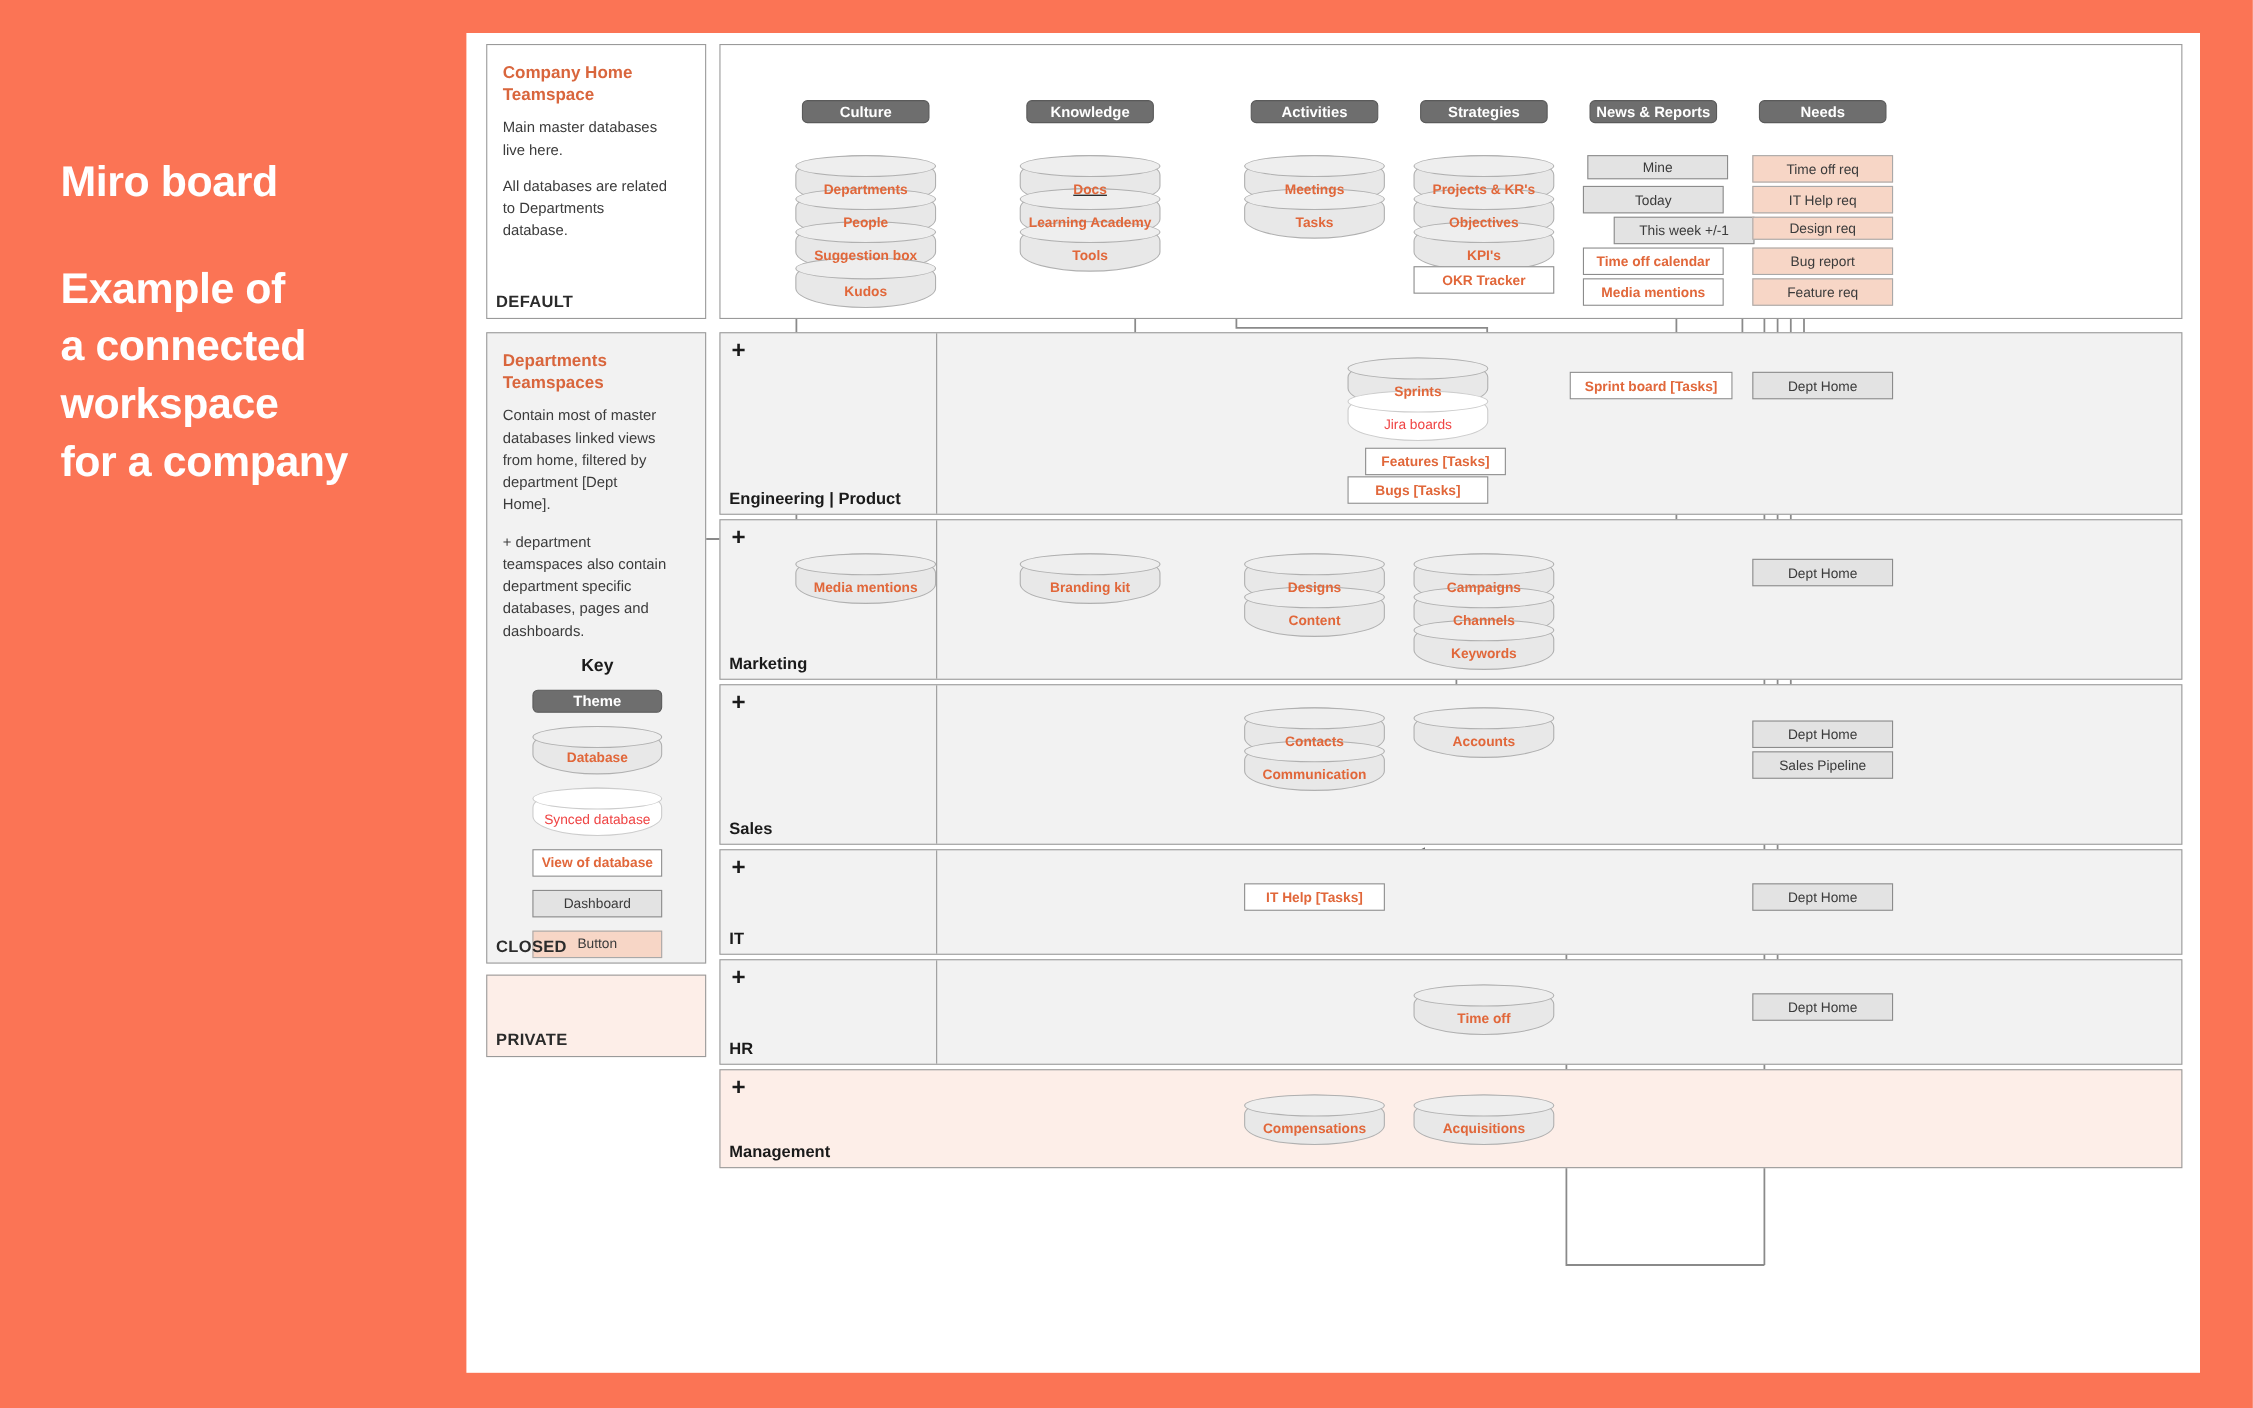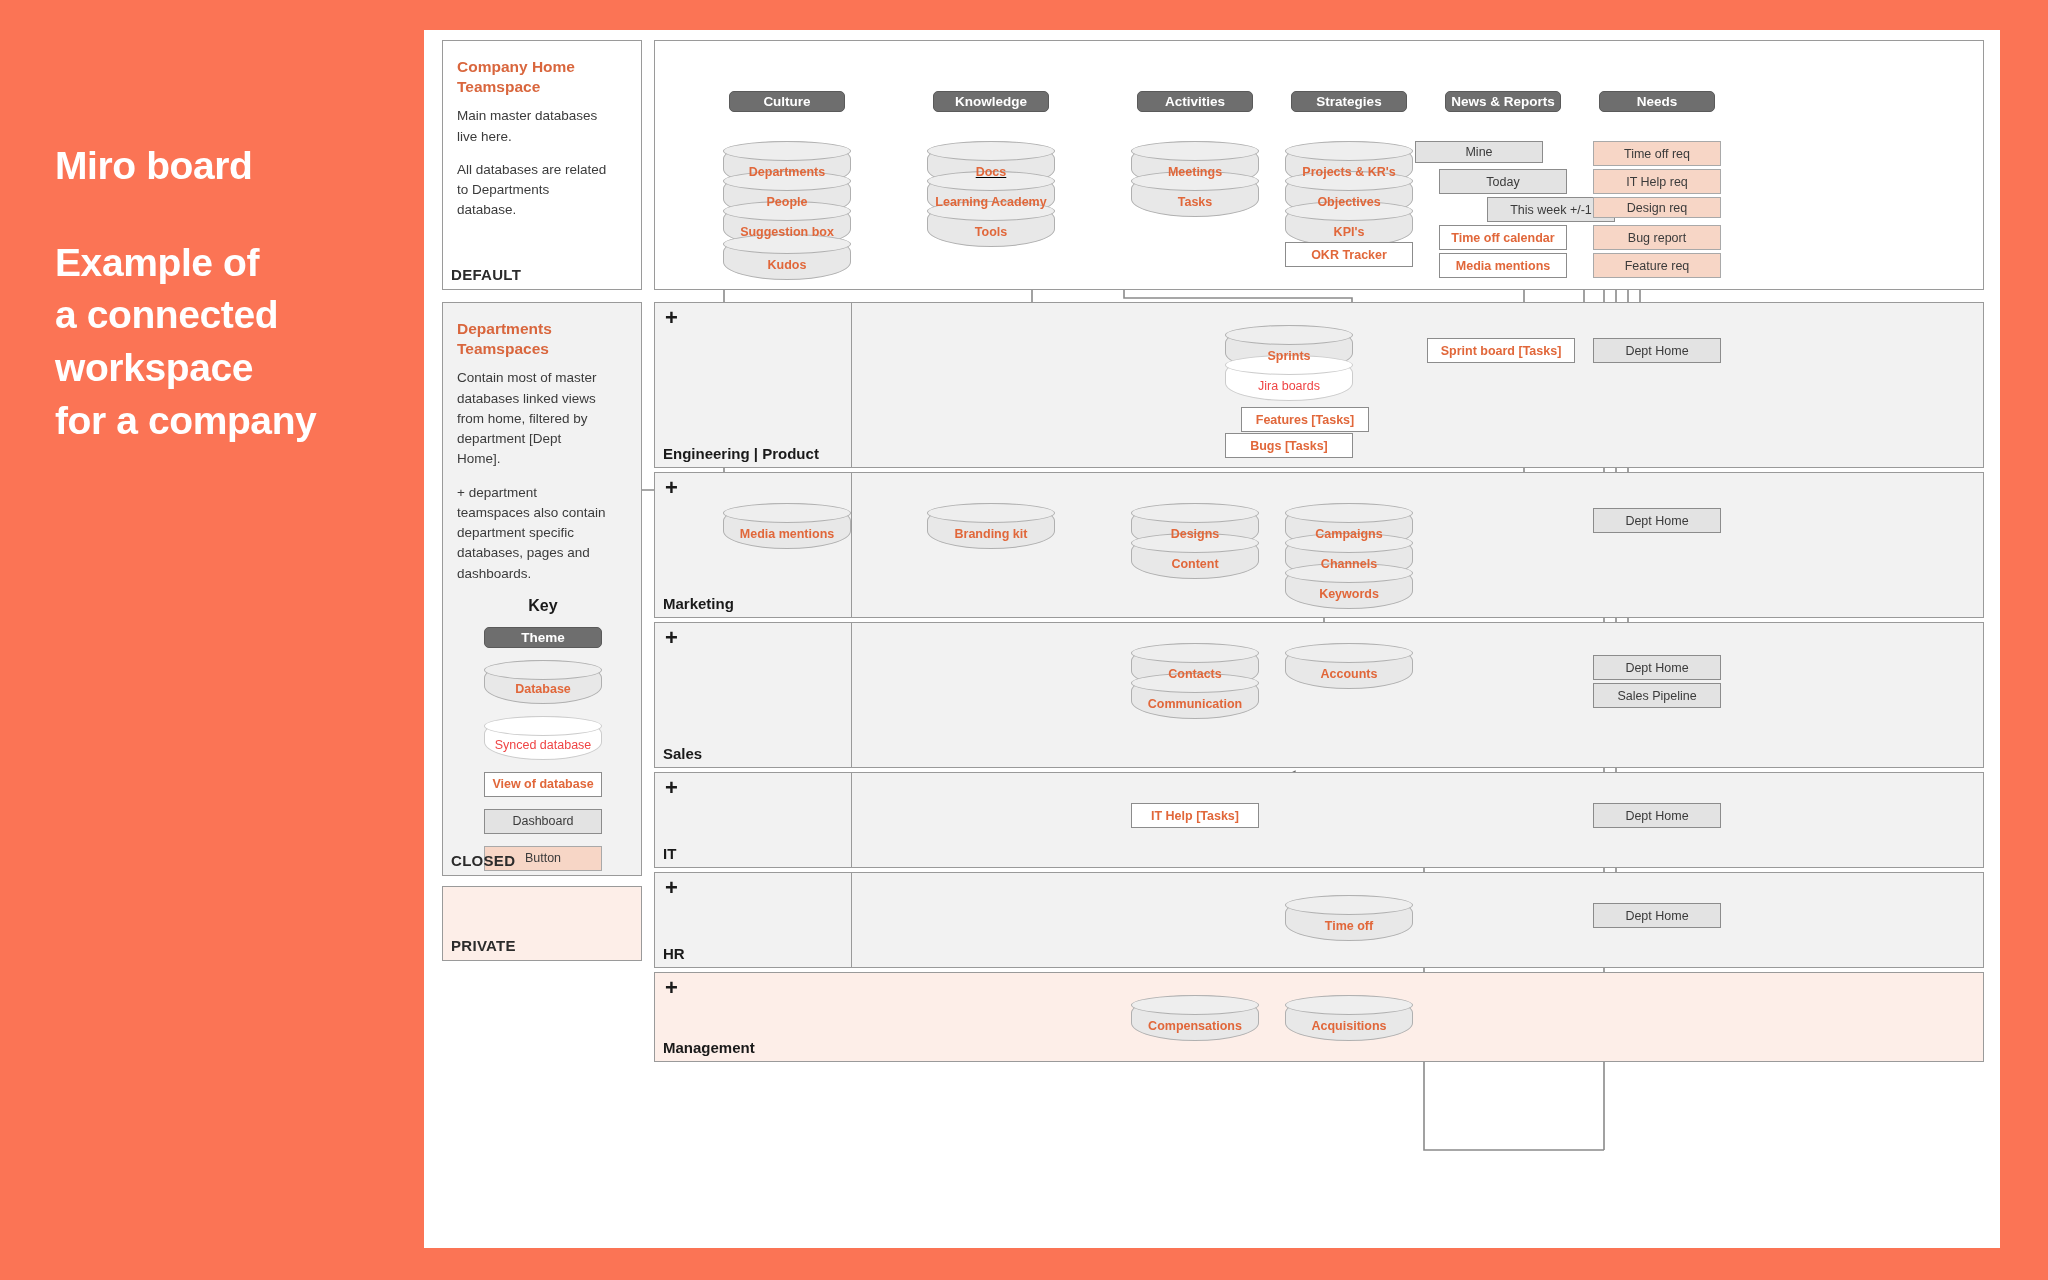--- a/index.html
+++ b/index.html
@@ -280,23 +280,23 @@
       </div>
     <div class="db abs" style="left:630px;top:130px;width:128px;height:46px;">
       <span>Objectives</span>
       </div>
     <div class="db abs" style="left:630px;top:160px;width:128px;height:46px;">
       <span>KPI's</span>
       </div>
     <div class="viewdb abs" style="left:630px;top:201px;width:128px;height:25px;">OKR Tracker</div>
 
     <div class="theme abs" style="left:790px;top:50px;width:116px;height:21px;">News &amp; Reports</div>
-    <div class="dash abs" style="left:760px;top:100px;width:128px;height:22px;">Mine</div>
+    <div class="dash abs" style="left:788px;top:100px;width:128px;height:22px;">Mine</div>
     <div class="dash abs" style="left:784px;top:128px;width:128px;height:25px;">Today</div>
-    <div class="dash abs" style="left:832px;top:156px;width:128px;height:25px;">This week +/-1</div>
+    <div class="dash abs" style="left:812px;top:156px;width:128px;height:25px;">This week +/-1</div>
     <div class="viewdb abs" style="left:784px;top:184px;width:128px;height:25px;">Time off calendar</div>
     <div class="viewdb abs" style="left:784px;top:212px;width:128px;height:25px;">Media mentions</div>
 
     <div class="theme abs" style="left:944px;top:50px;width:116px;height:21px;">Needs</div>
     <div class="btn abs" style="left:938px;top:100px;width:128px;height:25px;">Time off req</div>
     <div class="btn abs" style="left:938px;top:128px;width:128px;height:25px;">IT Help req</div>
     <div class="btn abs" style="left:938px;top:156px;width:128px;height:21px;">Design req</div>
     <div class="btn abs" style="left:938px;top:184px;width:128px;height:25px;">Bug report</div>
     <div class="btn abs" style="left:938px;top:212px;width:128px;height:25px;">Feature req</div>
   </div>

